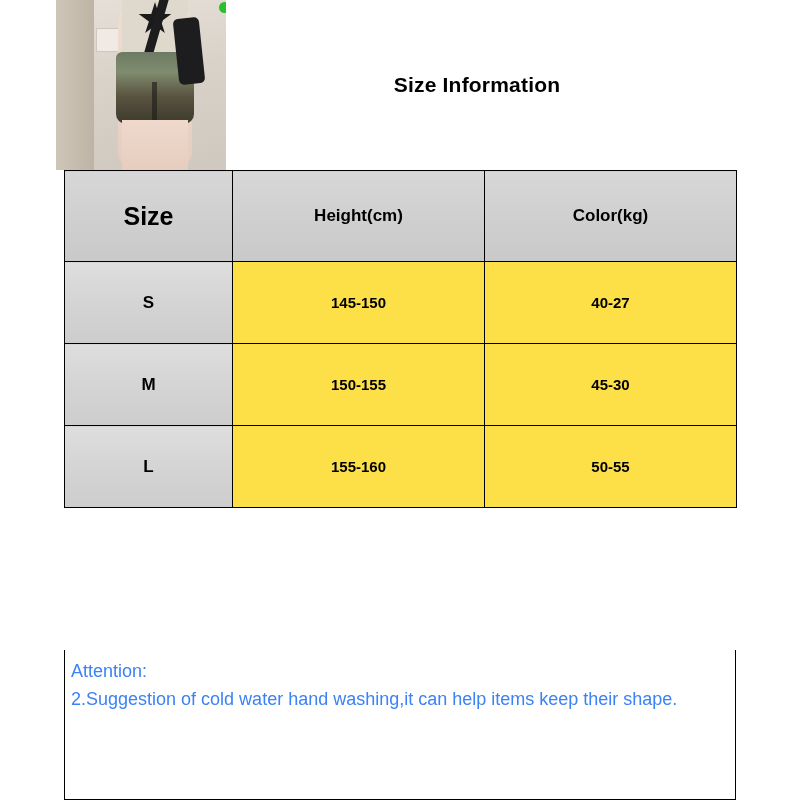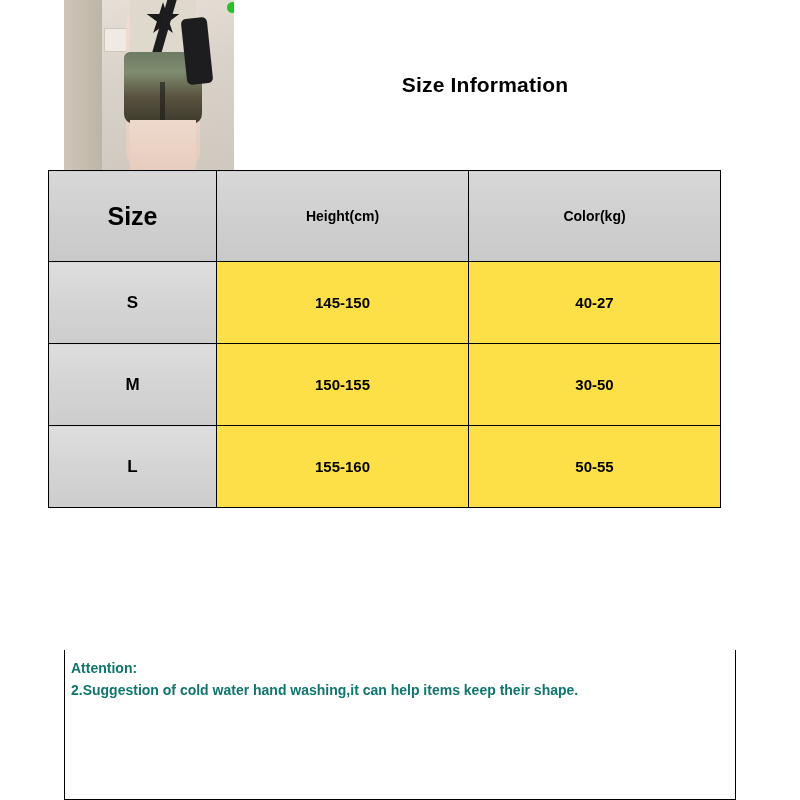--- a/index.html
+++ b/index.html
@@ -18,21 +18,21 @@
     position: relative;
     width: 800px;
     height: 800px;
     box-sizing: border-box;
     background: #ffffff;
   }
 
   
   .top-band {
     position: absolute;
-    left: 64px;
+    left: 56px;
     top: 0px;
     width: 672px;
     height: 170px;
     display: flex;
     align-items: stretch;
   }
   .photo {
     position: relative;
     width: 170px;
     height: 170px;
@@ -135,21 +135,21 @@
   }
   .title-area .title {
     font-size: 21px;
     font-weight: bold;
     letter-spacing: 0.2px;
   }
 
   
   .size-table {
     position: absolute;
-    left: 48px;
+    left: 64px;
     top: 170px;
     width: 672px;
     border-collapse: collapse;
     table-layout: fixed;
     padding-left: 48px;
   }
   .size-table td, .size-table th {
     border: 1px solid #000000;
     text-align: center;
     vertical-align: middle;
@@ -160,21 +160,21 @@
   .size-table col.c3 { width: 252px; }
 
   .size-table thead th {
     height: 88px;
     background: linear-gradient(180deg, #d7d7d7 0%, #cfcfcf 55%, #c9c9c9 100%);
   }
   .size-table thead th.h-size {
     font-size: 25px;
   }
   .size-table thead th.h-col {
-    font-size: 14px;
+    font-size: 17px;
     margin-top: 22px;
   }
   .size-table tbody td {
     height: 79px;
     font-size: 15px;
     background: #fde047;
   }
   .size-table tbody td.size-cell {
     font-size: 17px;
     background: linear-gradient(180deg, #dedede 0%, #d4d4d4 50%, #cdcdcd 100%);
@@ -187,24 +187,23 @@
     top: 650px;
     width: 672px;
     height: 150px;
     box-sizing: border-box;
     border: 1px solid #000000;
     border-top: none;
     padding: 8px 6px 6px 6px;
     background: #ffffff;
   }
   .attention .line {
-    font-size: 14px;
+    font-size: 18px;
     line-height: 1.52;
-    color: #0f766e;
-    font-weight: bold;
+    color: #3b82f6;
   }
   .attention .line.head {
     margin-bottom: 1px;
   }
 </style>
 </head>
 <body>
 
 <div class="page">
 
@@ -242,21 +241,21 @@
     </thead>
     <tbody>
       <tr>
         <td class="size-cell">S</td>
         <td>145-150</td>
         <td>40-27</td>
       </tr>
       <tr>
         <td class="size-cell">M</td>
         <td>150-155</td>
-        <td>30-50</td>
+        <td>45-30</td>
       </tr>
       <tr>
         <td class="size-cell">L</td>
         <td>155-160</td>
         <td>50-55</td>
       </tr>
     </tbody>
   </table>
 
   <div class="attention">

